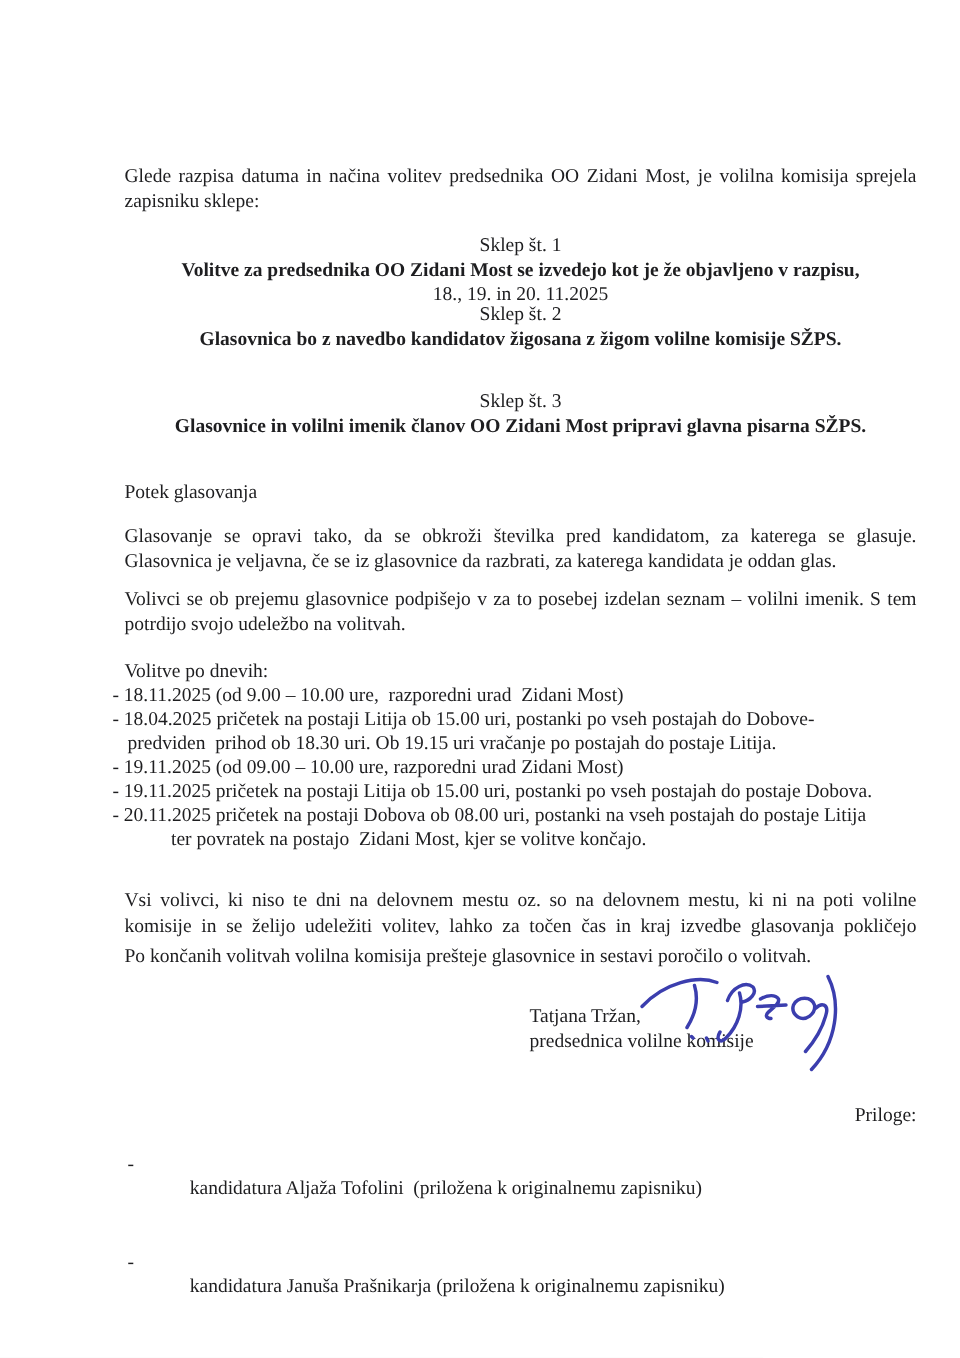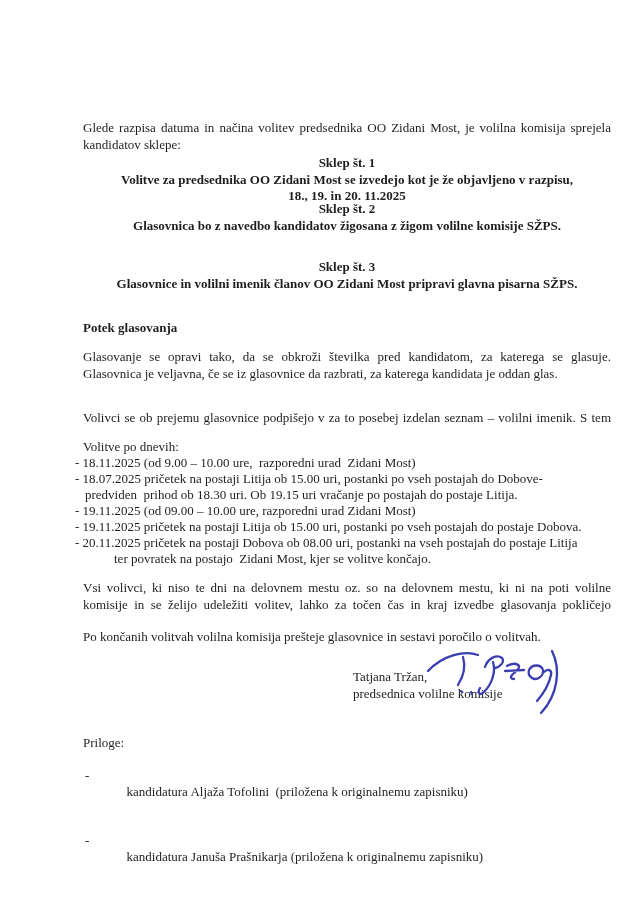--- a/index.html
+++ b/index.html
@@ -14,39 +14,39 @@
     background: #ffffff;
     color: #1e1e20;
     font-size: 13px;
     overflow: hidden;
   }
   .blk { position: absolute; left: 83px; width: 528px; }
   .line { line-height: 16.5px; white-space: pre; }
   .sched-line { line-height: 16px; white-space: pre; }
   .just { white-space: normal; text-align: justify; text-align-last: justify; }
   .center { white-space: normal; text-align: center; font-weight: bold; }
-  .bold { font-weight: bold; }
+  .bold { font-weight: normal; }
   .hang { margin-left: -8px; }
   .cont1 { margin-left: 2px; }
   .cont2 { margin-left: 31px; }
   .sig-text { position: absolute; left: 353px; top: 669px; }
   .sig-text .line { line-height: 16.5px; font-family: Liberation Serif, serif; }
   .sig-ink { position: absolute; left: 425px; top: 641px; width: 140px; height: 80px; }
   .att-row { position: relative; padding-left: 24px; line-height: 16.3px; white-space: pre; }
   .att-dash { position: absolute; left: 2px; }
-  .att-head { line-height: 16.3px; white-space: pre; }
+  .att-head { line-height: 16.3px; white-space: pre; text-align: right; }
 </style>
 </head>
 <body>
 
 <div class="page">
 
-  <div class="blk" style="top:120px">
+  <div class="blk" style="top:109px">
     <div class="line just">Glede razpisa datuma in načina volitev predsednika OO Zidani Most, je volilna komisija sprejela</div>
-    <div class="line">kandidatov sklepe:</div>
+    <div class="line">zapisniku sklepe:</div>
   </div>
 
   <div class="blk" style="top:155px">
     <div class="line center bold">Sklep št. 1</div>
     <div class="line center">Volitve za predsednika OO Zidani Most se izvedejo kot je že objavljeno v razpisu,</div>
     <div class="line center bold">18., 19. in 20. 11.2025</div>
   </div>
 
   <div class="blk" style="top:201px">
     <div class="line center bold">Sklep št. 2</div>
@@ -60,36 +60,37 @@
 
   <div class="blk" style="top:320px">
     <div class="line bold">Potek glasovanja</div>
   </div>
 
   <div class="blk" style="top:349px">
     <div class="line just">Glasovanje se opravi tako, da se obkroži številka pred kandidatom, za katerega se glasuje.</div>
     <div class="line">Glasovnica je veljavna, če se iz glasovnice da razbrati, za katerega kandidata je oddan glas.</div>
   </div>
 
-  <div class="blk" style="top:410px">
+  <div class="blk" style="top:391px">
     <div class="line just">Volivci se ob prejemu glasovnice podpišejo v za to posebej izdelan seznam – volilni imenik. S tem</div>
+    <div class="line">potrdijo svojo udeležbo na volitvah.</div>
   </div>
 
   <div class="blk" style="top:439px">
     <div class="sched-line">Volitve po dnevih:</div>
     <div class="sched-line hang">- 18.11.2025 (od 9.00 – 10.00 ure,  razporedni urad  Zidani Most)</div>
-    <div class="sched-line hang">- 18.07.2025 pričetek na postaji Litija ob 15.00 uri, postanki po vseh postajah do Dobove-</div>
+    <div class="sched-line hang">- 18.04.2025 pričetek na postaji Litija ob 15.00 uri, postanki po vseh postajah do Dobove-</div>
     <div class="sched-line cont1">predviden  prihod ob 18.30 uri. Ob 19.15 uri vračanje po postajah do postaje Litija.</div>
     <div class="sched-line hang">- 19.11.2025 (od 09.00 – 10.00 ure, razporedni urad Zidani Most)</div>
     <div class="sched-line hang">- 19.11.2025 pričetek na postaji Litija ob 15.00 uri, postanki po vseh postajah do postaje Dobova.</div>
     <div class="sched-line hang">- 20.11.2025 pričetek na postaji Dobova ob 08.00 uri, postanki na vseh postajah do postaje Litija</div>
     <div class="sched-line cont2">ter povratek na postajo  Zidani Most, kjer se volitve končajo.</div>
   </div>
 
-  <div class="blk" style="top:580px">
+  <div class="blk" style="top:592px">
     <div class="line just">Vsi volivci, ki niso te dni na delovnem mestu oz. so na delovnem mestu, ki ni na poti volilne</div>
     <div class="line just">komisije in se želijo udeležiti volitev, lahko za točen čas in kraj izvedbe glasovanja pokličejo</div>
   </div>
 
   <div class="blk" style="top:629px">
     <div class="line">Po končanih volitvah volilna komisija prešteje glasovnice in sestavi poročilo o volitvah.</div>
   </div>
 
   <div class="sig-text">
     <div class="line">Tatjana Tržan,</div>

